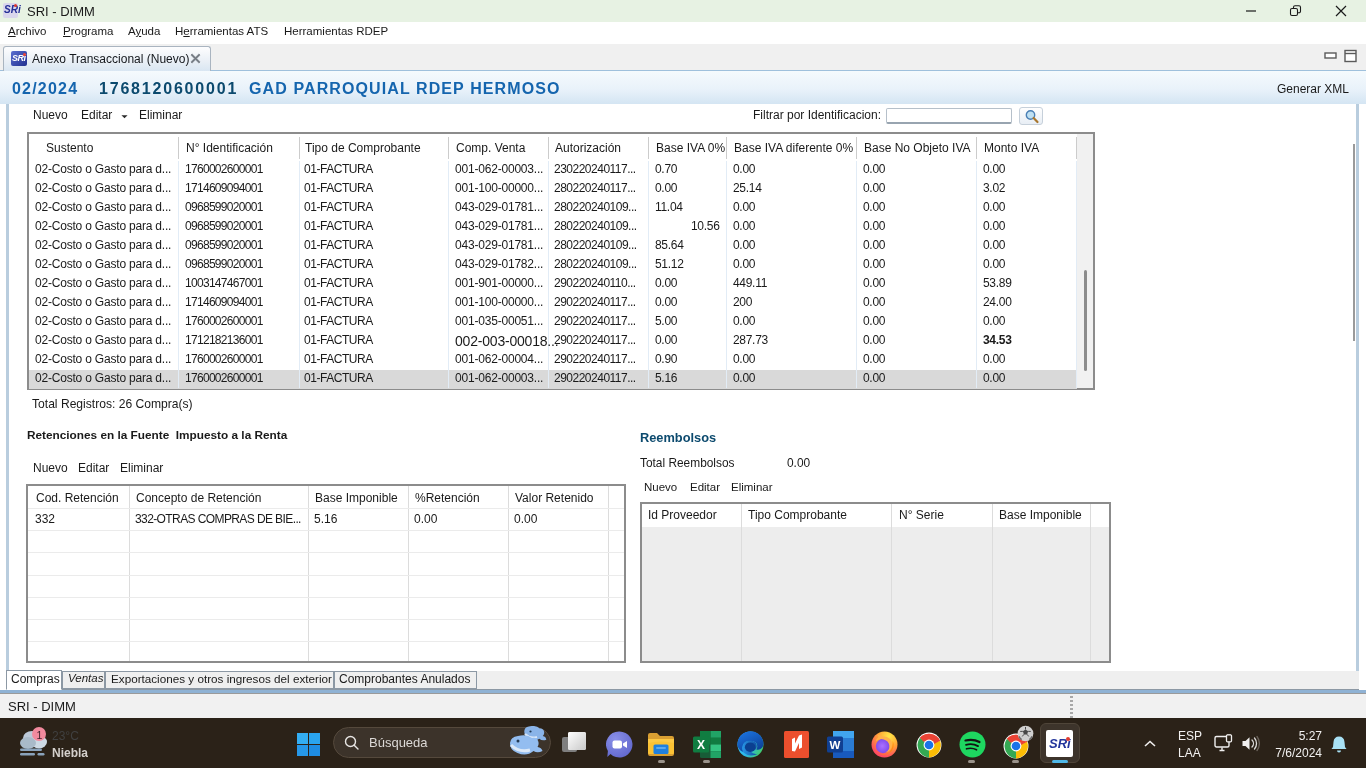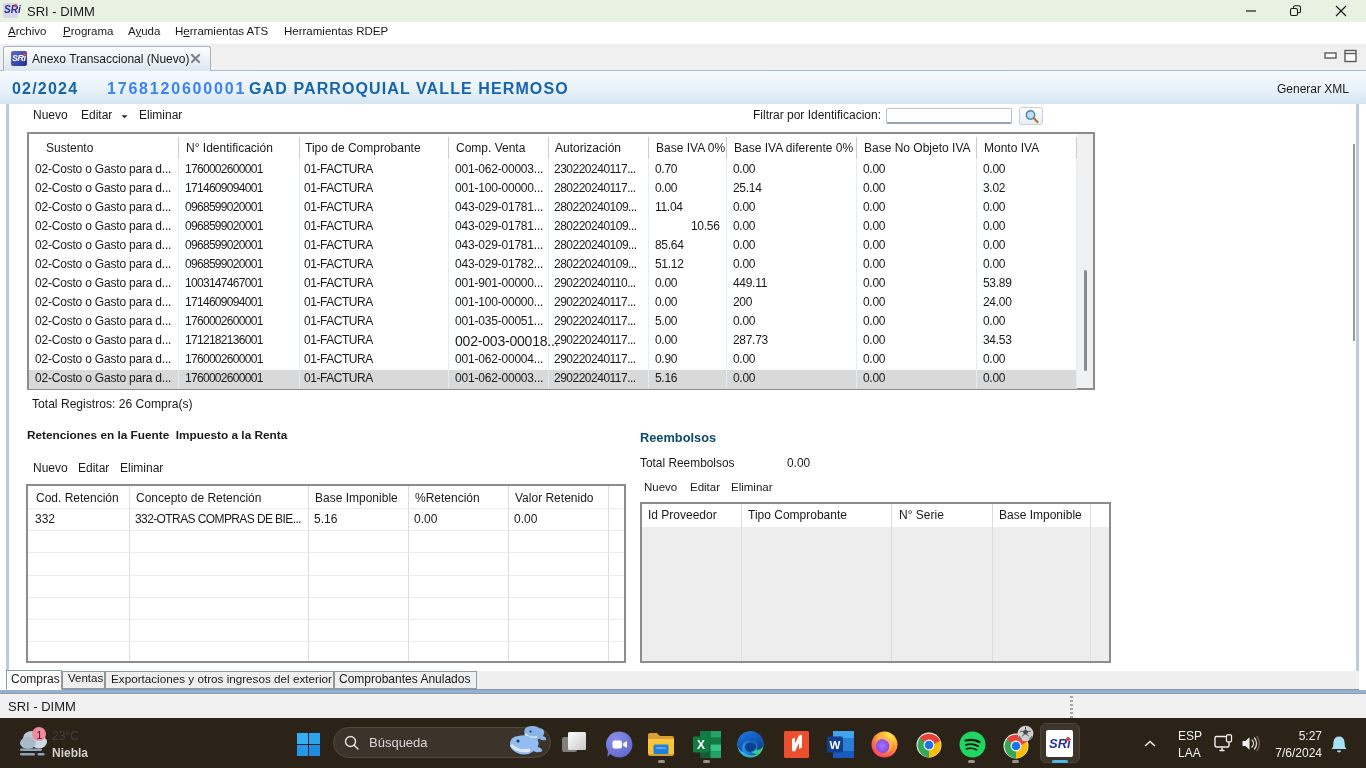--- a/index.html
+++ b/index.html
@@ -37,22 +37,22 @@
 <path d="M1.5 1.5 L10.5 10.5 M10.5 1.5 L1.5 10.5" stroke="#9aa0a8" stroke-width="2.4"></path>
 <path d="M1.5 1.5 L10.5 10.5 M10.5 1.5 L1.5 10.5" stroke="#6e747c" stroke-width="1.1"></path>
 </svg>
 <svg class="ab" style="left:1324px;top:49px;width:36px;height:15px;" viewBox="0 0 36 15">
 <rect x="1" y="4" width="11" height="5" fill="#fff" stroke="#5a5a5a" stroke-width="1.4"></rect>
 <rect x="21" y="1.5" width="11" height="11" fill="#fff" stroke="#5a5a5a" stroke-width="1.4"></rect>
 <line x1="21" y1="4.5" x2="32" y2="4.5" stroke="#5a5a5a" stroke-width="1.4"></line>
 </svg>
 <div class="ab" style="left:0;top:71px;width:1366px;height:33px;background:linear-gradient(#f5fafd,#e9f2fa 55%,#d4e5f3);"></div>
 <div class="t" style="left:12px;top:80px;font-size:16px;font-weight:bold;color:#1565ae;letter-spacing:1.2px;">02/2024</div>
-<div class="t" style="left:107px;top:80px;font-size:16px;font-weight:bold;color:#3b82f6;letter-spacing:1.8px;text-align:center;">1768120600001</div>
-<div class="t" style="left:249px;top:80px;font-size:16px;font-weight:bold;color:#1565ae;letter-spacing:1.1px;">GAD PARROQUIAL VALLE HERMOSO</div>
+<div class="t" style="left:99px;top:80px;font-size:16px;font-weight:bold;color:#0c4a6e;letter-spacing:1.8px;text-align:center;">1768120600001</div>
+<div class="t" style="left:249px;top:80px;font-size:16px;font-weight:bold;color:#1565ae;letter-spacing:1.1px;">GAD PARROQUIAL RDEP HERMOSO</div>
 <div class="t" style="left:1277px;top:82px;font-size:12px;">Generar XML</div>
 <div class="ab" style="left:6px;top:104px;width:3px;height:587px;background:#b9cdde;"></div>
 <div class="ab" style="left:1356px;top:104px;width:3px;height:587px;background:#b9cdde;"></div>
 <div class="ab" style="left:1353px;top:144px;width:2px;height:197px;background:#9a9a9a;"></div>
 <div class="t" style="left:33px;top:108px;font-size:12px;">Nuevo</div>
 <div class="t" style="left:81px;top:108px;font-size:12px;">Editar</div>
 <div class="t" style="left:139px;top:108px;font-size:12px;">Eliminar</div>
 <svg class="ab" style="left:120px;top:113px;width:9px;height:7px;" viewBox="0 0 10 8">
     <path d="M1.5 2.5 L5 6 L8.5 2.5 Z" fill="#2a2a2a"></path>
   </svg>
@@ -177,21 +177,21 @@
 <div class="t" style="left:863px;top:314px;font-size:12px;letter-spacing:-0.3px;">0.00</div>
 <div class="t" style="left:983px;top:314px;font-size:12px;letter-spacing:-0.3px;">0.00</div>
 <div class="t" style="left:35px;top:333px;font-size:12px;letter-spacing:-0.2px;">02-Costo o Gasto para d...</div>
 <div class="t" style="left:185px;top:333px;font-size:12px;letter-spacing:-0.7px;">1712182136001</div>
 <div class="t" style="left:304px;top:333px;font-size:12px;letter-spacing:-0.45px;">01-FACTURA</div>
 <div class="t" style="left:455px;top:333px;font-size:14px;letter-spacing:-0.2px;">002-003-00018...</div>
 <div class="t" style="left:554px;top:333px;font-size:12px;letter-spacing:-0.5px;">290220240117...</div>
 <div class="t" style="left:655px;top:333px;font-size:12px;letter-spacing:-0.3px;">0.00</div>
 <div class="t" style="left:733px;top:333px;font-size:12px;letter-spacing:-0.3px;">287.73</div>
 <div class="t" style="left:863px;top:333px;font-size:12px;letter-spacing:-0.3px;">0.00</div>
-<div class="t" style="left:983px;top:333px;font-size:12px;letter-spacing:-0.3px;">34.53</div>
+<div class="t" style="left:983px;top:333px;font-size:12px;letter-spacing:-0.3px;font-weight:bold;">34.53</div>
 <div class="t" style="left:35px;top:352px;font-size:12px;letter-spacing:-0.2px;">02-Costo o Gasto para d...</div>
 <div class="t" style="left:185px;top:352px;font-size:12px;letter-spacing:-0.7px;">1760002600001</div>
 <div class="t" style="left:304px;top:352px;font-size:12px;letter-spacing:-0.45px;">01-FACTURA</div>
 <div class="t" style="left:455px;top:352px;font-size:12px;letter-spacing:-0.2px;">001-062-00004...</div>
 <div class="t" style="left:554px;top:352px;font-size:12px;letter-spacing:-0.5px;">290220240117...</div>
 <div class="t" style="left:655px;top:352px;font-size:12px;letter-spacing:-0.3px;">0.90</div>
 <div class="t" style="left:733px;top:352px;font-size:12px;letter-spacing:-0.3px;">0.00</div>
 <div class="t" style="left:863px;top:352px;font-size:12px;letter-spacing:-0.3px;">0.00</div>
 <div class="t" style="left:983px;top:352px;font-size:12px;letter-spacing:-0.3px;">0.00</div>
 <div class="t" style="left:35px;top:371px;font-size:12px;letter-spacing:-0.2px;">02-Costo o Gasto para d...</div>
@@ -245,21 +245,21 @@
 <div class="ab" style="left:1090px;top:504px;width:1px;height:157px;background:#dcdcdc;"></div>
 <div class="t" style="left:648px;top:508px;font-size:12px;">Id Proveedor</div>
 <div class="t" style="left:748px;top:508px;font-size:12px;">Tipo Comprobante</div>
 <div class="t" style="left:899px;top:508px;font-size:12px;">N° Serie</div>
 <div class="t" style="left:999px;top:508px;font-size:12px;">Base Imponible</div>
 <div class="ab" style="left:6px;top:671px;width:1353px;height:19px;background:#efefef;"></div>
 <div class="ab" style="left:6px;top:689px;width:1353px;height:1px;background:#8c98a4;"></div>
 <div class="ab" style="left:6px;top:670px;width:56px;height:20px;background:#ffffff;border:1px solid #8c98a4;border-bottom:1px solid #ffffff;"></div>
 <div class="t" style="left:11px;top:672px;font-size:12px;">Compras</div>
 <div class="ab" style="left:62px;top:671px;width:43px;height:18px;background:#efefef;border:1px solid #8c98a4;"></div>
-<div class="t" style="left:68px;top:672px;font-size:11.5px;">Ventas</div>
+<div class="t" style="left:68px;top:672px;font-size:11.5px;font-style:italic;">Ventas</div>
 <div class="ab" style="left:105px;top:671px;width:229px;height:18px;background:#efefef;border:1px solid #8c98a4;"></div>
 <div class="t" style="left:111px;top:672px;font-size:11.7px;">Exportaciones y otros ingresos del exterior</div>
 <div class="ab" style="left:334px;top:671px;width:143px;height:18px;background:#efefef;border:1px solid #8c98a4;"></div>
 <div class="t" style="left:339px;top:672px;font-size:12px;">Comprobantes Anulados</div>
 <div class="ab" style="left:0;top:690px;width:1366px;height:3px;background:#8fb2d4;"></div>
 <div class="ab" style="left:0;top:693px;width:1366px;height:1px;background:#9a9a9a;"></div>
 <div class="ab" style="left:0;top:694px;width:1366px;height:24px;background:#f1f1f1;"></div>
 <svg class="ab" style="left:1068px;top:695px;width:8px;height:23px;" viewBox="0 0 8 23">
 <g fill="#a8a8a8">
       <rect x="2" y="1" width="3" height="2"></rect>

